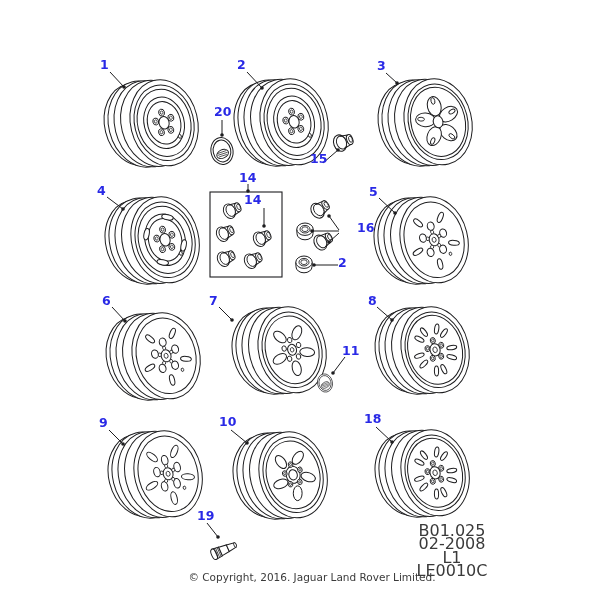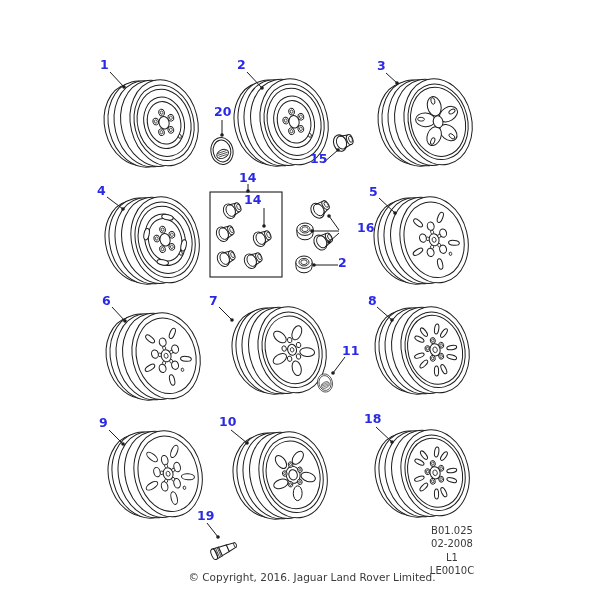--- a/index.html
+++ b/index.html
@@ -10,21 +10,21 @@
   }
   #art{position:absolute;left:0;top:0;}
   .callout{
     position:absolute;
     color:var(--callout-blue,#2929e6);
     font-weight:bold;font-size:12.5px;line-height:1;
     letter-spacing:0px;cursor:pointer;user-select:none;
   }
   .refblock{
     position:absolute;left:404px;top:524px;width:96px;
-    text-align:center;font-size:10px;line-height:13.4px;color:#3a3a3a;
+    text-align:center;font-size:16px;line-height:13.4px;color:#3a3a3a;
   }
   .refblock span{display:block;}
   .copyright{
     position:absolute;left:0;top:571px;width:100%;
     box-sizing:border-box;padding-left:24px;
     text-align:center;font-size:10.5px;color:#3a3a3a;
   }
 </style>
 </head>
 <body style="background: rgb(255, 255, 255);">

